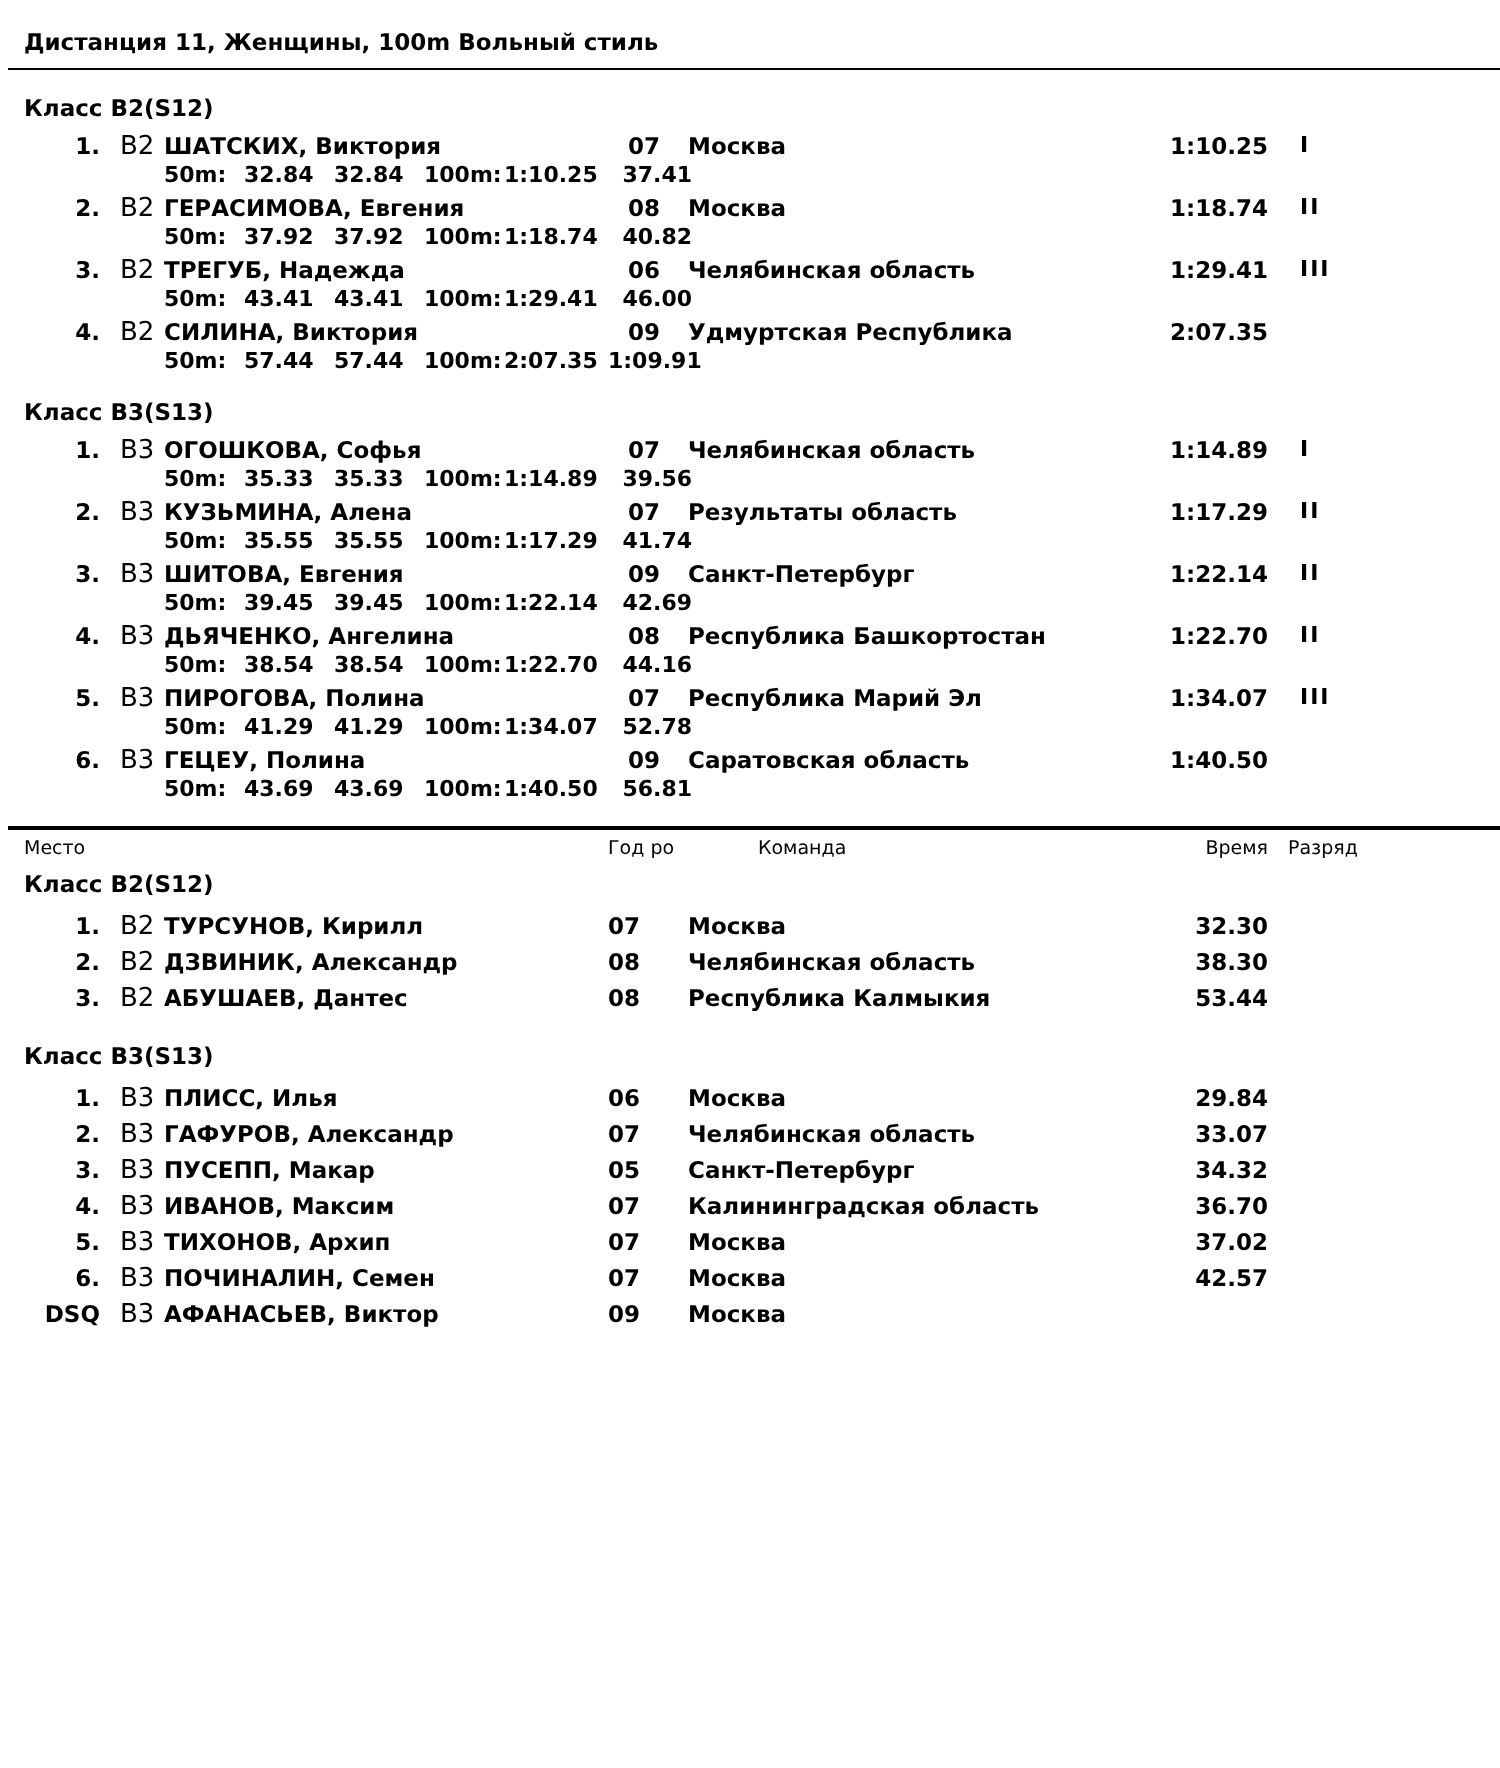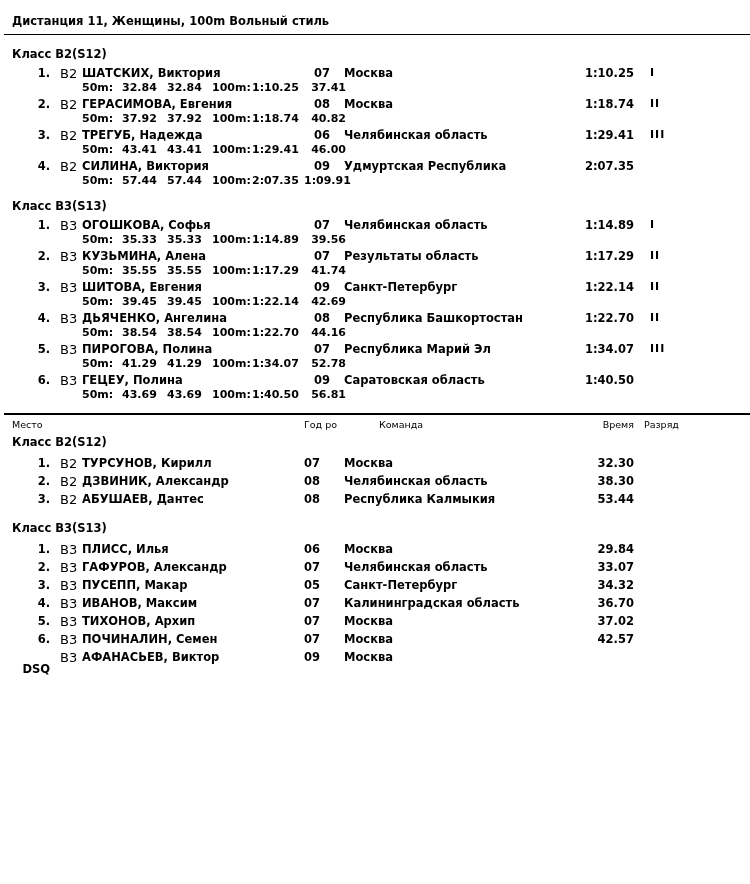--- a/index.html
+++ b/index.html
@@ -55,21 +55,20 @@
     position: absolute;
     left: 22px;
     width: 24px;
     text-align: right;
     font-size: 11.5px;
     font-weight: bold;
   }
   .rank.dsq {
     left: 2px;
     width: 44px;
-    margin-top: 12px;
   }
   .cls {
     position: absolute;
     left: 56px;
     font-size: 13px;
     font-weight: normal;
   }
   .name {
     position: absolute;
     left: 78px;

